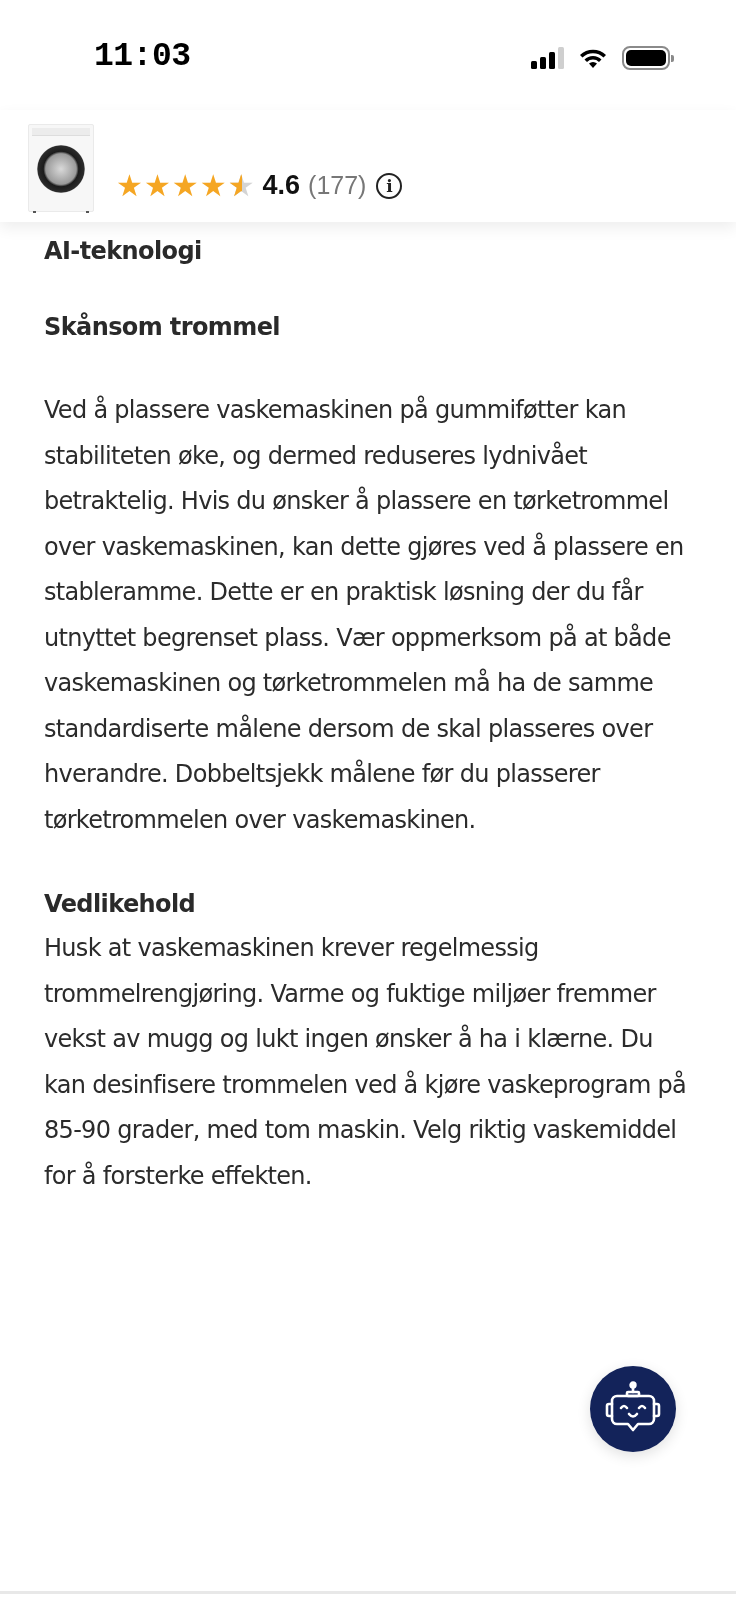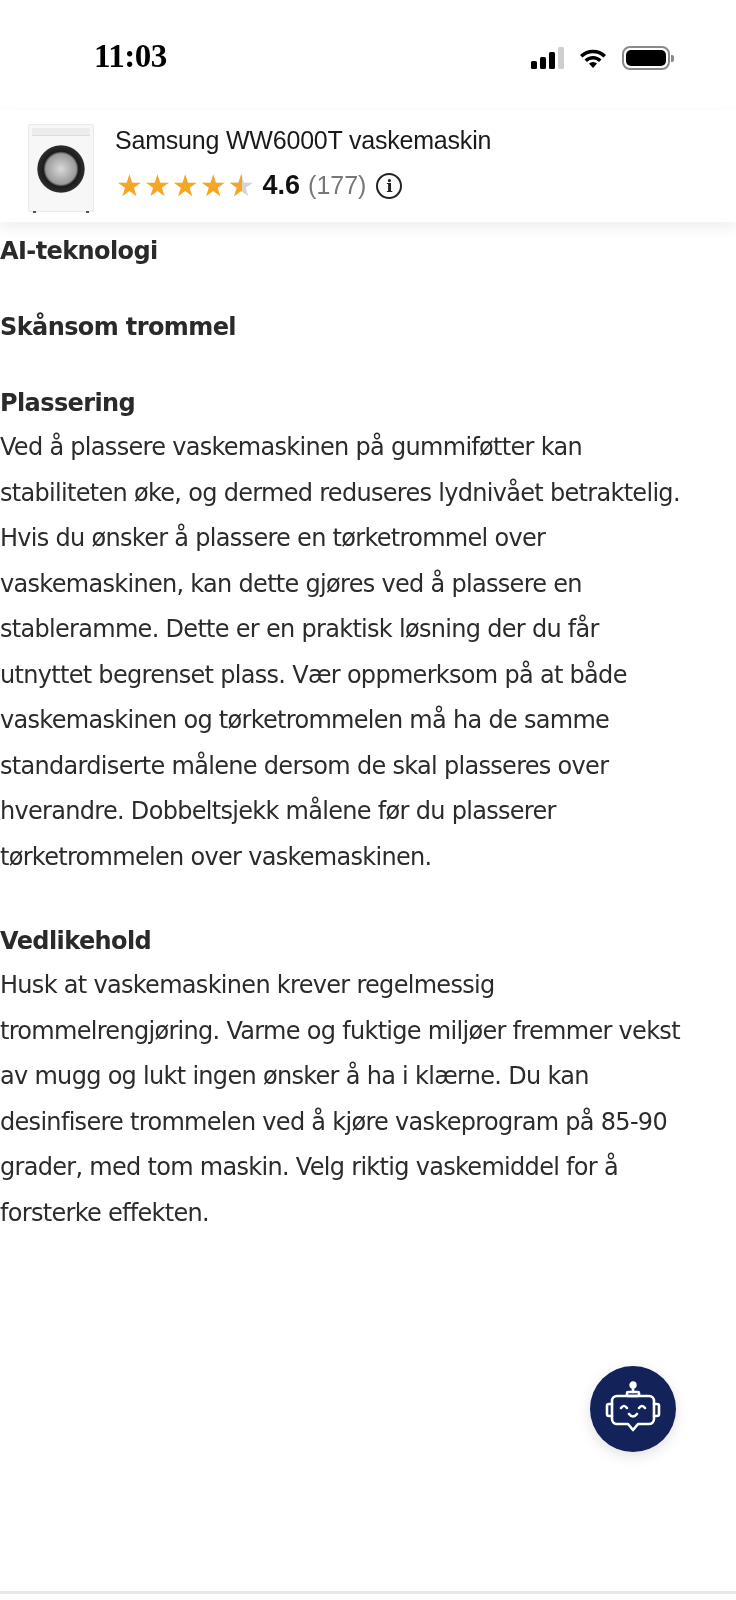--- a/index.html
+++ b/index.html
@@ -1,21 +1,21 @@
 <!DOCTYPE html>
 <html><head>
 <meta charset="utf-8">
 <style>
   * { margin: 0; padding: 0; box-sizing: border-box; }
   html, body { width: 736px; height: 1600px; background: #ffffff; overflow: hidden; }
   body { font-family: "Liberation Sans", sans-serif; color: #2b2b2b; position: relative; }
 
   
   .status-bar { position: absolute; top: 0; left: 0; width: 736px; height: 110px; background: #fff; }
-  .status-time { position: absolute; left: 94px; top: 38px; font-size: 33px; font-weight: bold; color: #000; letter-spacing: -0.5px; font-family: Liberation Serif, serif; }
+  .status-time { position: absolute; left: 94px; top: 38px; font-size: 33px; font-weight: bold; color: #000; letter-spacing: -0.5px; font-family: Liberation Mono, monospace; }
   .status-icons { position: absolute; right: 66px; top: 46px; display: flex; align-items: center; gap: 14px; }
   .signal { display: flex; align-items: flex-end; gap: 3px; height: 22px; }
   .signal span { width: 6px; background: #000; border-radius: 1.5px; }
   .signal span.dim { background: #cfcfcf; }
   .battery { width: 48px; height: 24px; border: 2px solid #8a8a8a; border-radius: 8px; padding: 2px; position: relative; }
   .battery .fill { width: 100%; height: 100%; background: #000; border-radius: 5px; }
   .battery::after { content: ""; position: absolute; right: -6px; top: 7px; width: 3px; height: 7px; background: #8a8a8a; border-radius: 0 2px 2px 0; }
 
   
   .product-header { position: absolute; top: 110px; left: 0; width: 736px; height: 112px; background: #fff; display: flex; align-items: center; z-index: 2; box-shadow: 0 6px 14px rgba(0,0,0,0.07); }
@@ -27,21 +27,21 @@
   .rating-row { position: absolute; left: 116px; top: 60px; display: flex; align-items: center; }
   .stars { display: flex; gap: 1px; }
   .star { font-size: 30px; line-height: 30px; color: #f5a623; position: relative; display: inline-block; }
   .star.half { color: #d4d4d4; }
   .star.half::before { content: "★"; position: absolute; left: 0; top: 0; width: 55%; overflow: hidden; color: #f5a623; }
   .rating-value { font-size: 27px; font-weight: bold; color: #111; margin-left: 8px; }
   .rating-count { font-size: 25px; color: #777; margin-left: 8px; }
   .info-icon { margin-left: 10px; width: 26px; height: 26px; border: 2px solid #222; border-radius: 50%; display: inline-flex; align-items: center; justify-content: center; font-size: 17px; font-family: "DejaVu Serif", serif; color: #222; font-weight: bold; }
 
   
-  .content { position: absolute; top: 222px; left: 0; width: 736px; padding-right: 40px; }
+  .content { position: absolute; top: 222px; left: 0; width: 736px; padding-left: 44px; padding-right: 40px; }
   .section { margin-bottom: 46px; }
   .section-title { font-size: 24px; font-weight: bold; color: #2a2a2a; line-height: 30px; margin-top: 29px; margin-bottom: 0; font-family: "DejaVu Sans", sans-serif; letter-spacing: -0.6px; }
   .section-body { font-size: 24px; line-height: 45.5px; color: #2b2b2b; font-family: "DejaVu Sans", sans-serif; letter-spacing: -0.7px; margin-top: 7px; }
   .section:first-child .section-title { margin-top: 14px; }
 
   .bottom-divider { position: absolute; top: 1591px; left: 0; width: 736px; height: 3px; background: #e8e8e8; }
 
   
   .chat-fab { position: absolute; left: 590px; top: 1366px; width: 86px; height: 86px; border-radius: 50%; background: #13235a; display: flex; align-items: center; justify-content: center; box-shadow: 0 4px 14px rgba(0,0,0,0.12); z-index: 5; }
 </style>
@@ -67,21 +67,20 @@
       </div>
   </div>
 </div>
 
 <div class="product-header">
   <div class="product-thumb">
     <div class="panel"></div>
     <div class="door"></div>
     <div class="feet"></div>
   </div>
-  <div class="product-title">Samsung WW6000T vaskemaskin</div>
   <div class="rating-row">
     <div class="stars">
       <span class="star">★</span>
       <span class="star">★</span>
       <span class="star">★</span>
       <span class="star">★</span>
       <span class="star half">★</span>
     </div>
     <span class="rating-value">4.6</span>
     <span class="rating-count">(177)</span>
@@ -90,21 +89,20 @@
 </div>
 
 <div class="content">
   <div class="section">
     <div class="section-title">AI-teknologi</div>
   </div>
   <div class="section">
     <div class="section-title">Skånsom trommel</div>
   </div>
   <div class="section">
-    <div class="section-title">Plassering</div>
     <div class="section-body">Ved å plassere vaskemaskinen på gummiføtter kan stabiliteten øke, og dermed reduseres lydnivået betraktelig. Hvis du ønsker å plassere en tørketrommel over vaskemaskinen, kan dette gjøres ved å plassere en stableramme. Dette er en praktisk løsning der du får utnyttet begrenset plass. Vær oppmerksom på at både vaskemaskinen og tørketrommelen må ha de samme standardiserte målene dersom de skal plasseres over hverandre. Dobbeltsjekk målene før du plasserer tørketrommelen over vaskemaskinen.</div>
   </div>
   <div class="section">
     <div class="section-title">Vedlikehold</div>
     <div class="section-body">Husk at vaskemaskinen krever regelmessig trommelrengjøring. Varme og fuktige miljøer fremmer vekst av mugg og lukt ingen ønsker å ha i klærne. Du kan desinfisere trommelen ved å kjøre vaskeprogram på 85-90 grader, med tom maskin. Velg riktig vaskemiddel for å forsterke effekten.</div>
   </div>
 </div>
 
 <div class="bottom-divider"></div>
 

